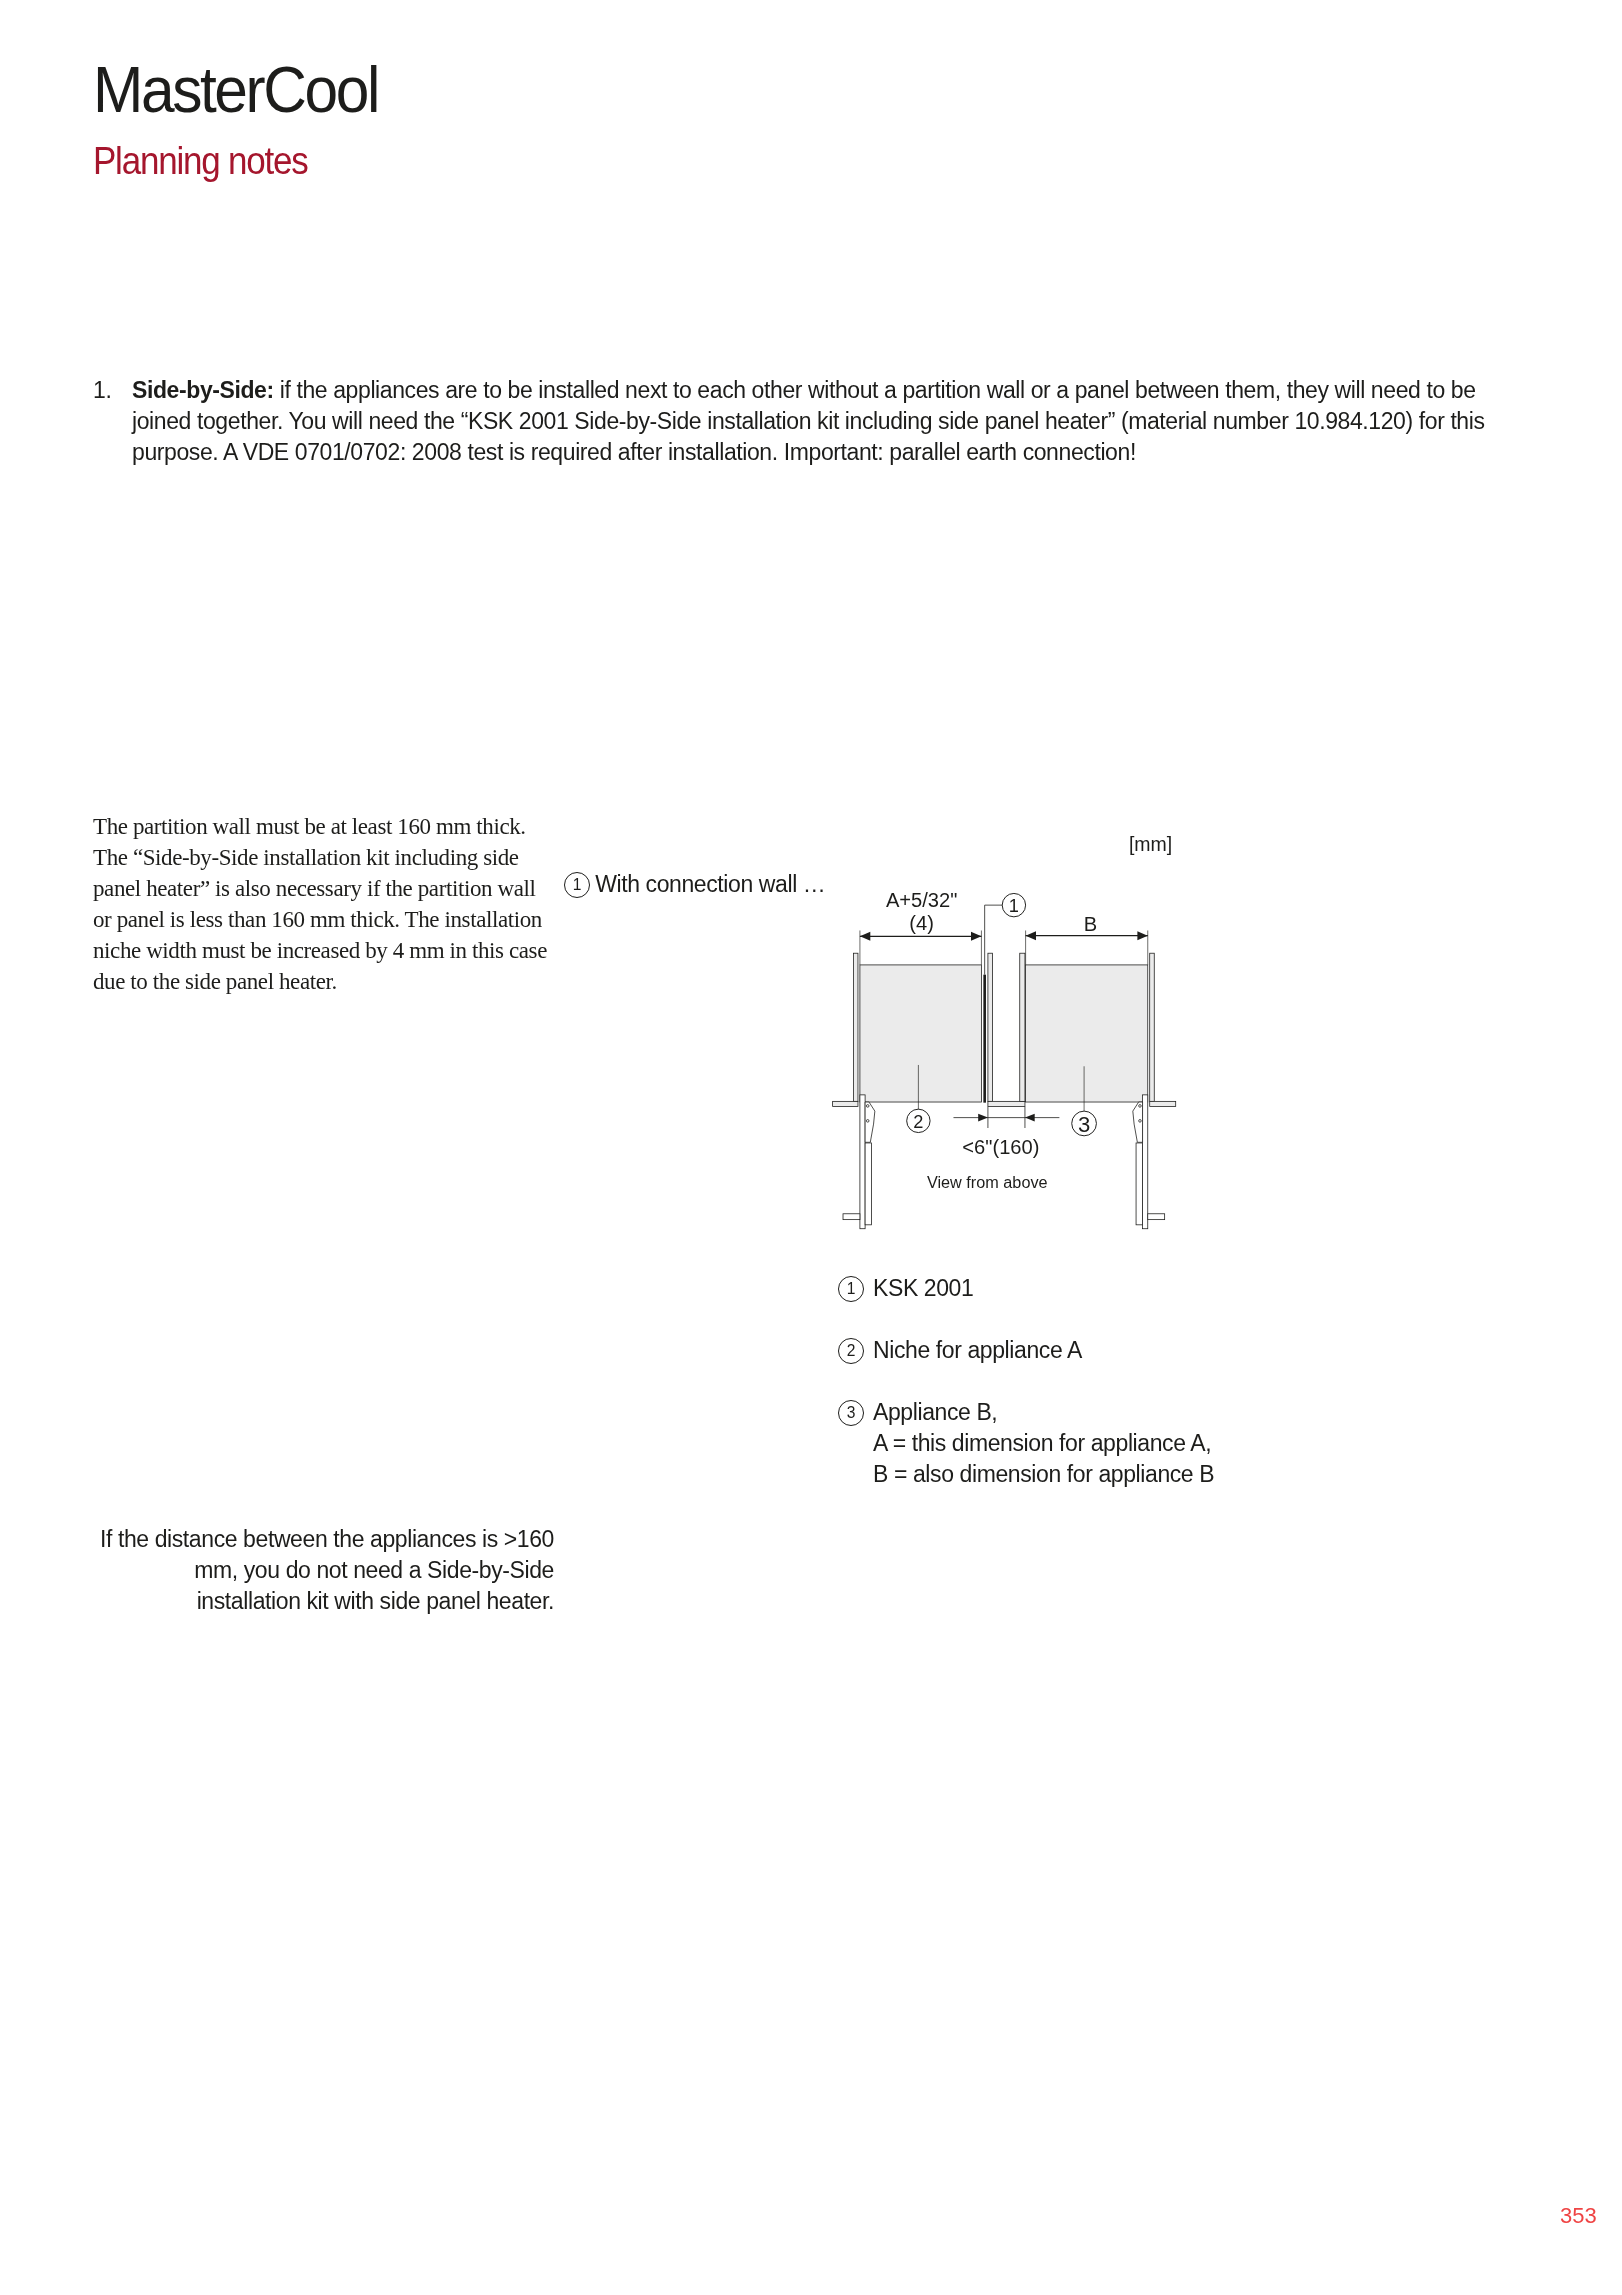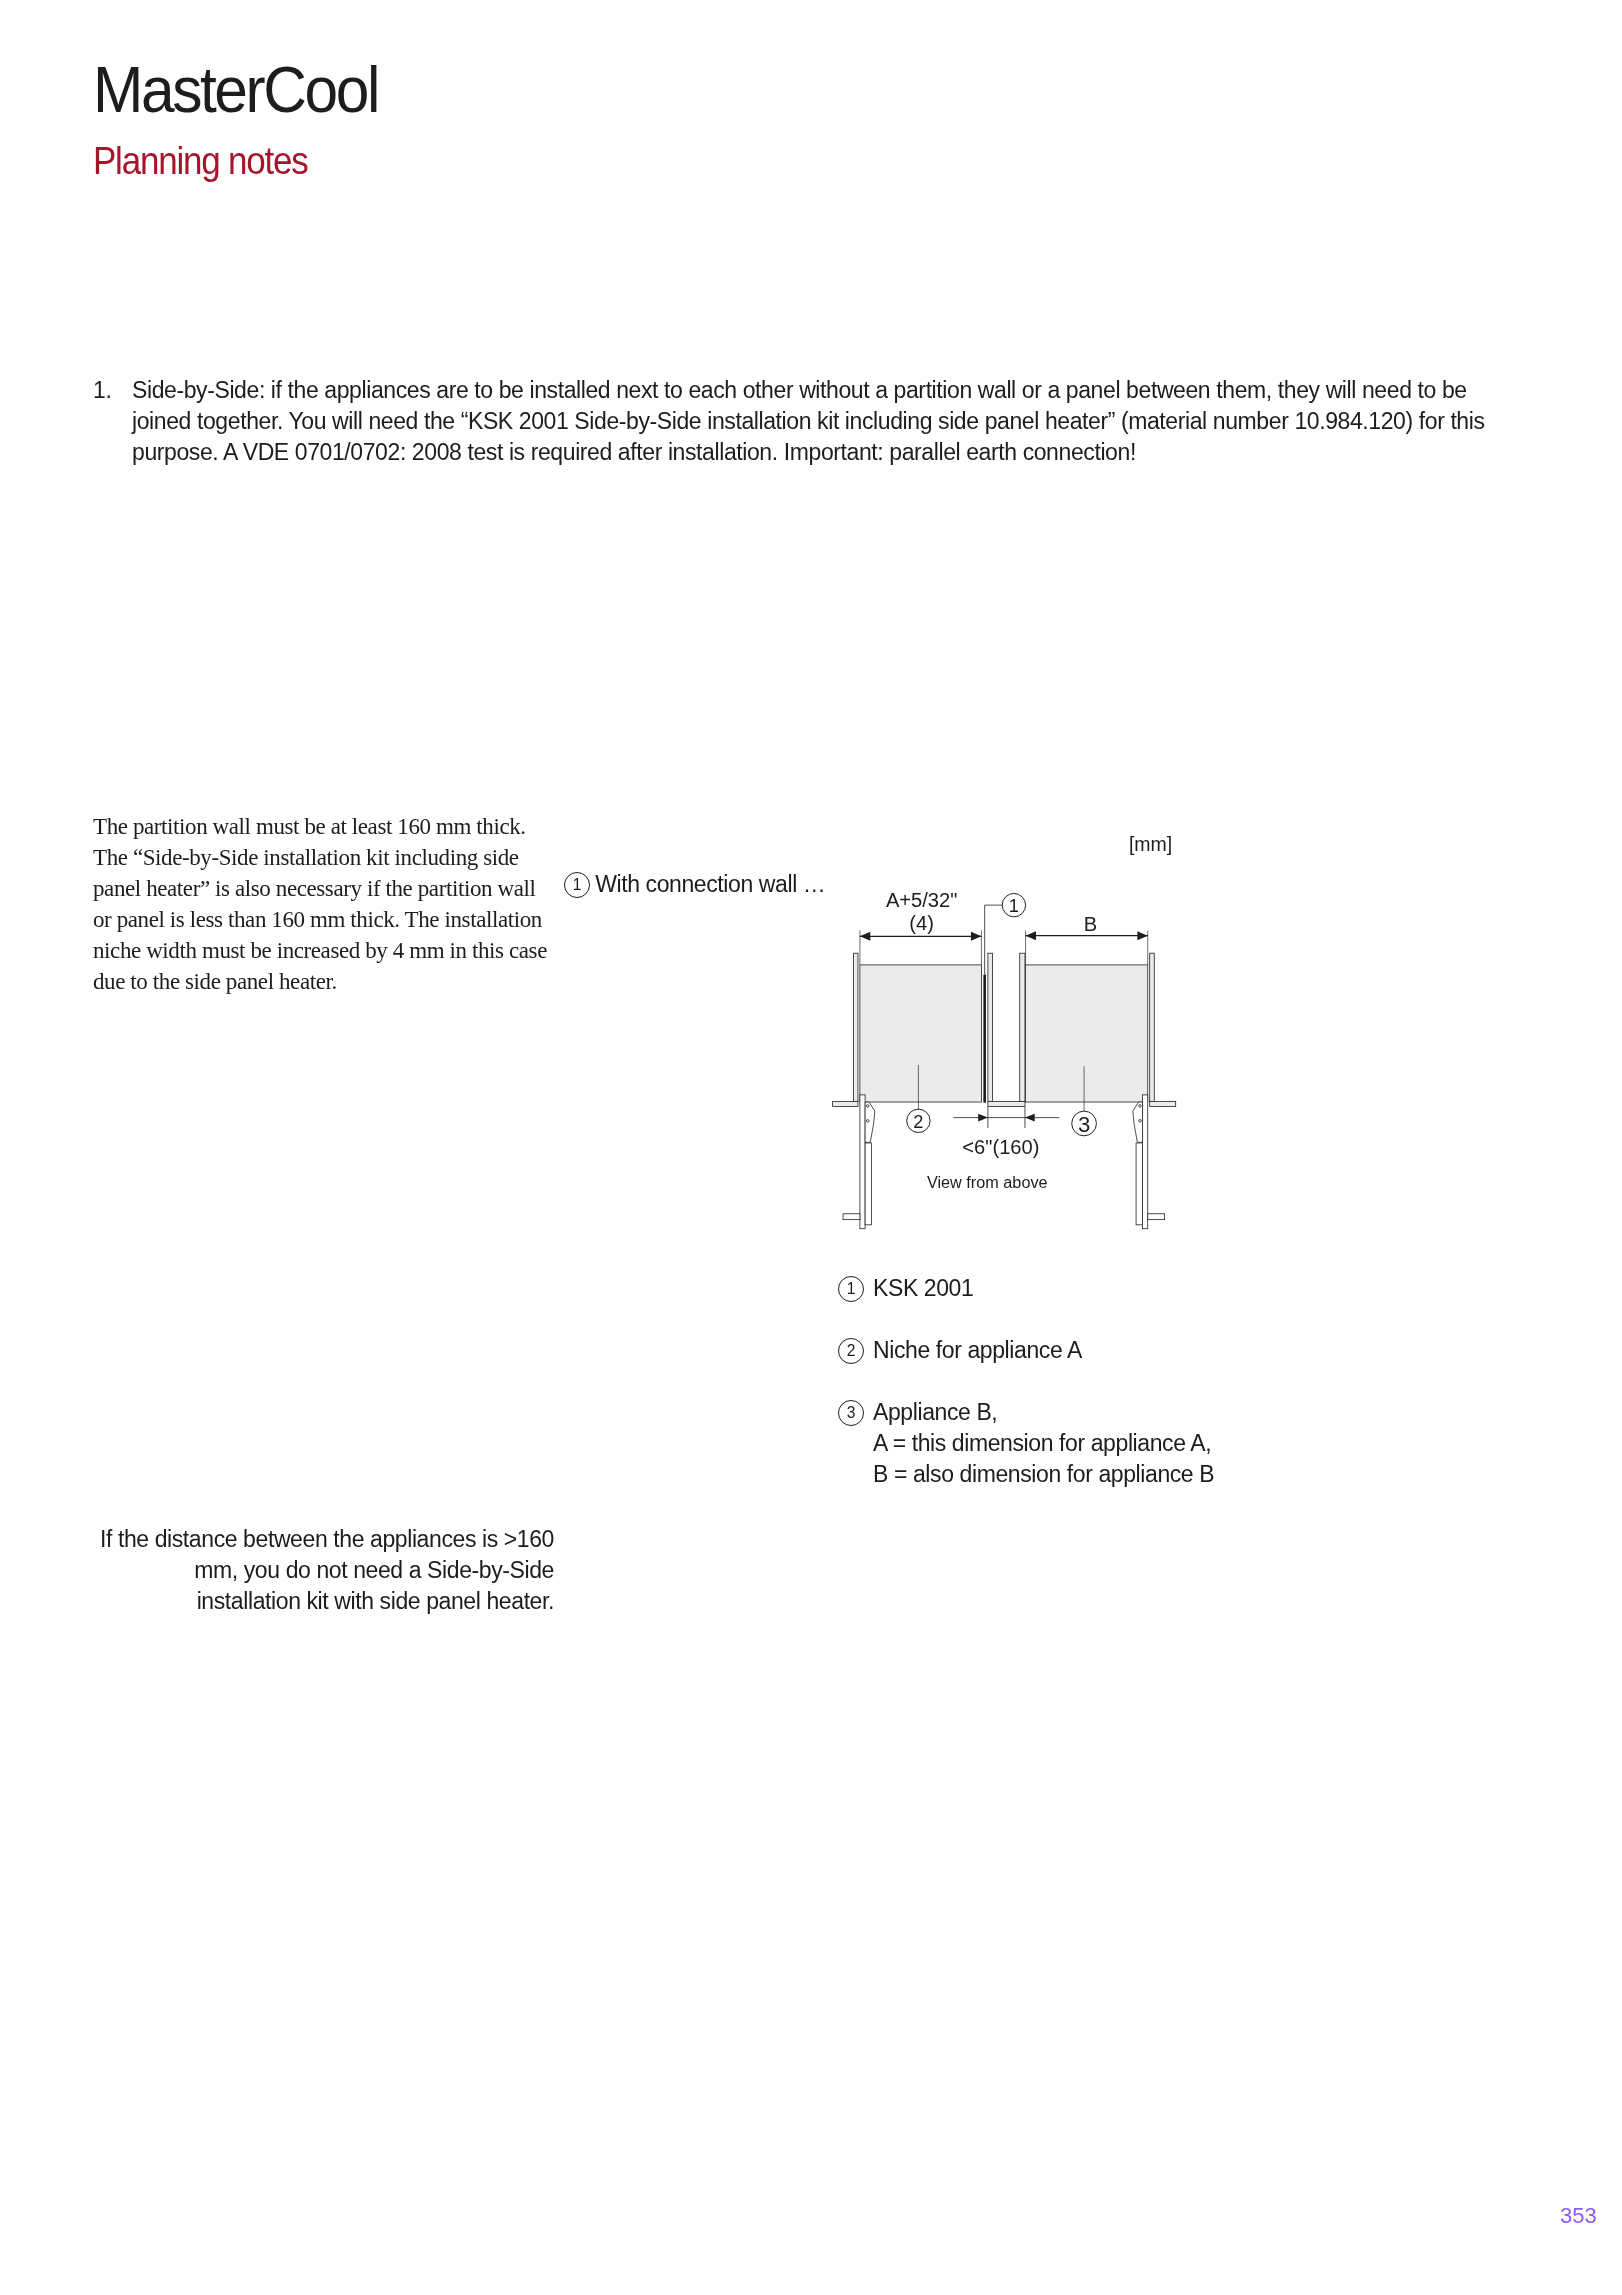--- a/index.html
+++ b/index.html
@@ -13,33 +13,33 @@
       color: #1d1d1b; line-height: 1; transform: scaleX(0.93); transform-origin: left top;
     }
     .subtitle {
       left: 93px; top: 142px; font-size: 38px; letter-spacing: -1.3px;
       color: #a5162d; line-height: 1; transform: scaleX(0.92); transform-origin: left top;
     }
     .body-text { font-size: 23px; line-height: 31px; letter-spacing: -0.4px; color: #1d1d1b; }
     .para1 { left: 93px; top: 375px; width: 1397px; }
     .para1 .num { position: absolute; left: 0; top: 0; }
     .para1 .text { margin-left: 39px; }
-    .para1 b { font-weight: normal; }
+    .para1 b { font-weight: bold; }
     .note-left { left: 93px; top: 811px; width: 455px; font-family: Liberation Serif, serif; }
     .note-left2 { left: 86px; top: 1524px; width: 468px; text-align: right; }
     .caption { left: 564px; top: 871px; font-size: 23px; display: flex; align-items: center; letter-spacing: -0.4px; }
     .circ {
       display: inline-flex; align-items: center; justify-content: center;
       width: 26px; height: 26px; border: 1px solid #1d1d1b; border-radius: 50%;
       font-size: 15.6px; margin-right: 5.2px; box-sizing: border-box;
     }
     .legend { left: 838px; font-size: 23px; letter-spacing: -0.4px; line-height: 31px; }
     .legend .row { display: flex; align-items: flex-start; }
     .legend .circ { margin-top: 2.6px; margin-right: 9px; }
-    .page-number { left: 1560px; top: 2203px; font-size: 22px; color: #8b5cf6; }
+    .page-number { left: 1560px; top: 2203px; font-size: 22px; color: #ef4444; }
     svg text { font-family: "Liberation Sans", sans-serif; fill: #1d1d1b; }
   </style>
 </head>
 <body>
 
 <div class="abs title">MasterCool</div>
 <div class="abs subtitle">Planning notes</div>
 
 <div class="abs body-text para1">
   <span class="num">1.</span>

